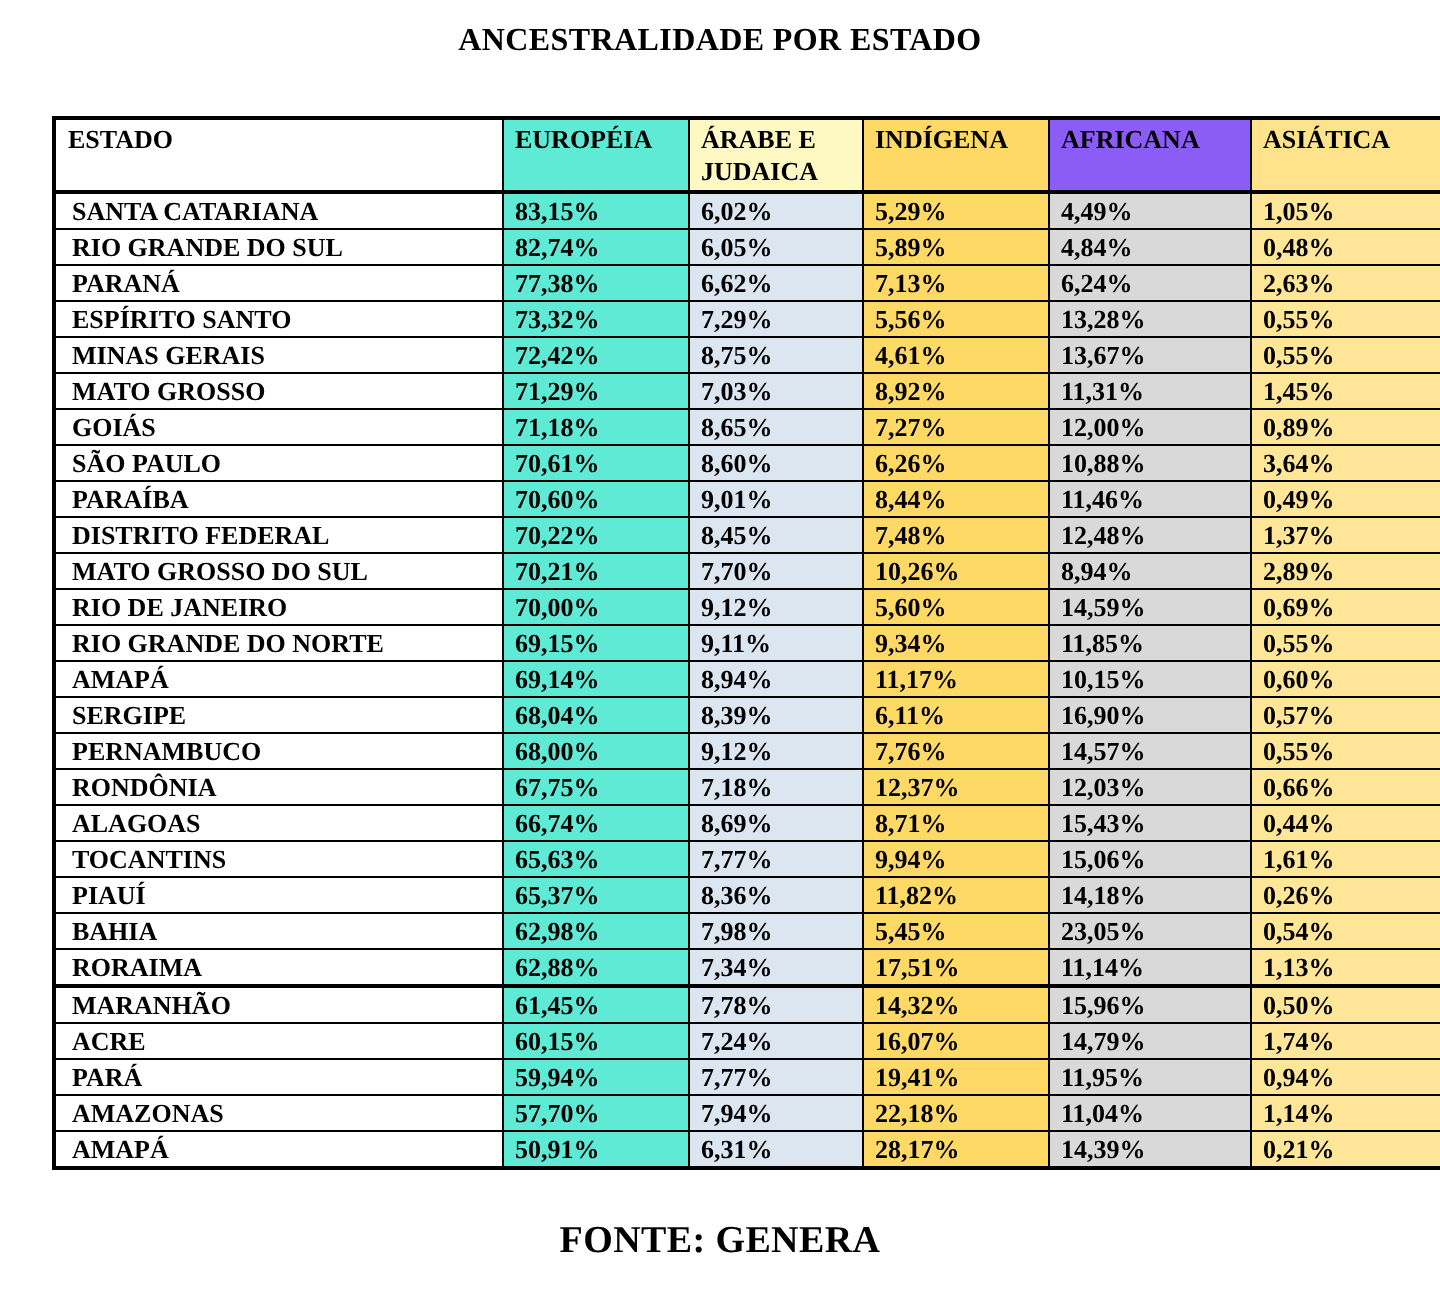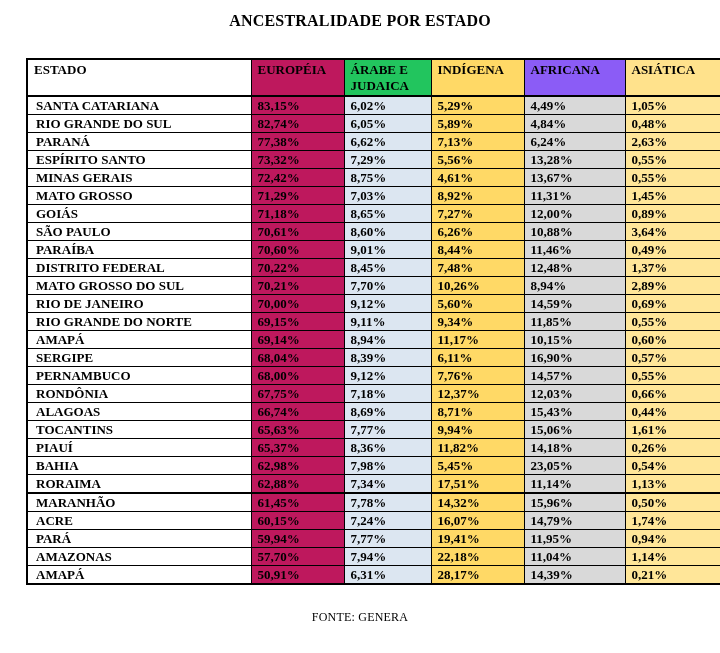--- a/index.html
+++ b/index.html
@@ -53,38 +53,38 @@
     line-height: 1.25;
   }
   .ancestry tbody td {
     height: 17.3px;
     white-space: nowrap;
     line-height: 17px;
   }
   .ancestry tbody td.col-0 { padding-left: 8px; }
   
   .ancestry th.col-0, .ancestry td.col-0 { background: #ffffff; }
-  .ancestry th.col-1, .ancestry td.col-1 { background: #be185d; }
-  .ancestry th.col-2 { background: #22c55e; }
+  .ancestry th.col-1, .ancestry td.col-1 { background: #5eead4; }
+  .ancestry th.col-2 { background: #fef9c3; }
   .ancestry td.col-2 { background: #dce6f1; }
   .ancestry th.col-3, .ancestry td.col-3 { background: #ffd966; margin-left: 40px; }
   .ancestry th.col-4 { background: #8b5cf6; }
   .ancestry td.col-4 { background: #d9d9d9; }
   .ancestry th.col-5 { background: #ffe28c; }
   .ancestry td.col-5 { background: #ffe699; }
   
   .ancestry tr.thick-after td { border-bottom: 2px solid #000; }
   .footer {
     position: absolute;
     top: 610px;
     left: 0;
     width: 720px;
     text-align: center;
-    font-size: 12px;
-    font-weight: normal;
+    font-size: 19px;
+    font-weight: bold;
     letter-spacing: 0.2px;
   }
 </style>
 </head>
 <body>
 
 <div class="title">ANCESTRALIDADE POR ESTADO</div>
 
 <table class="ancestry">
   <colgroup>

